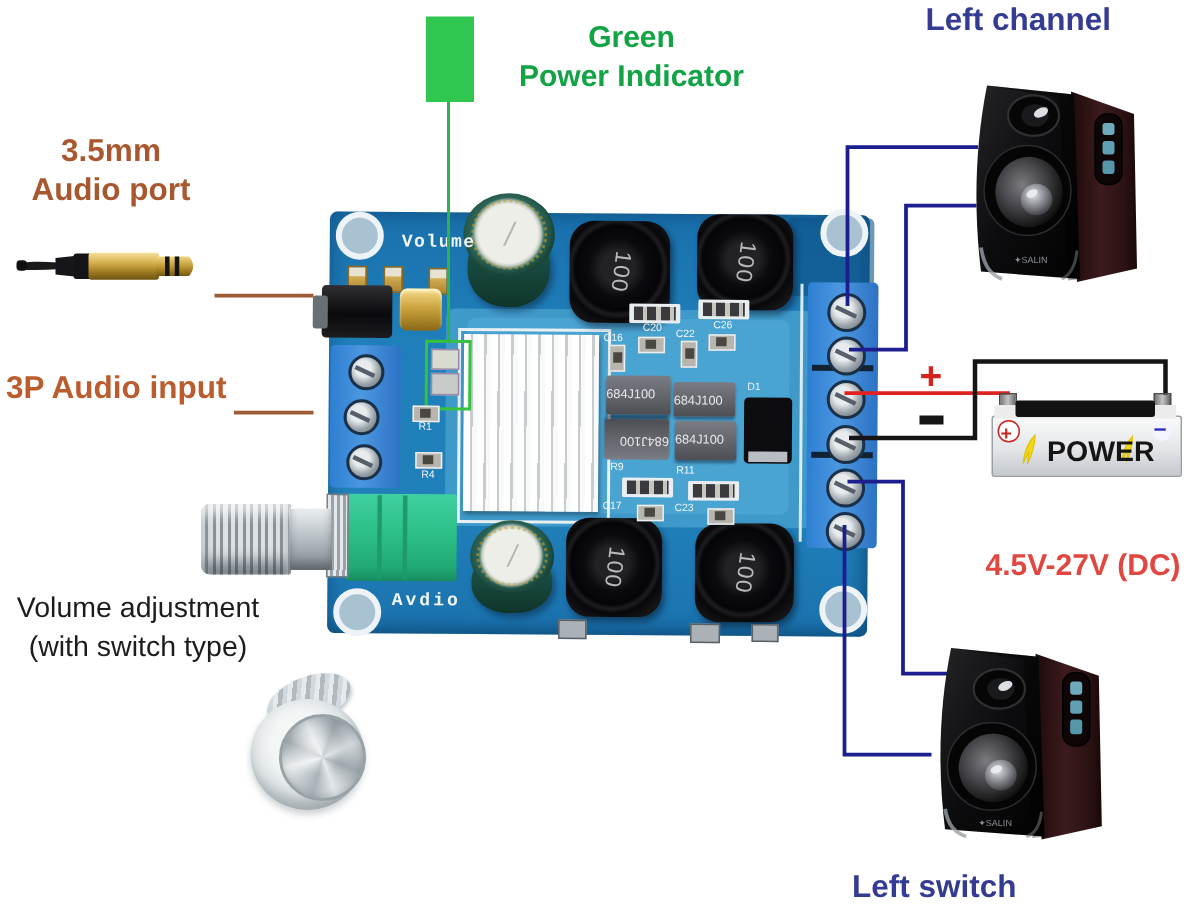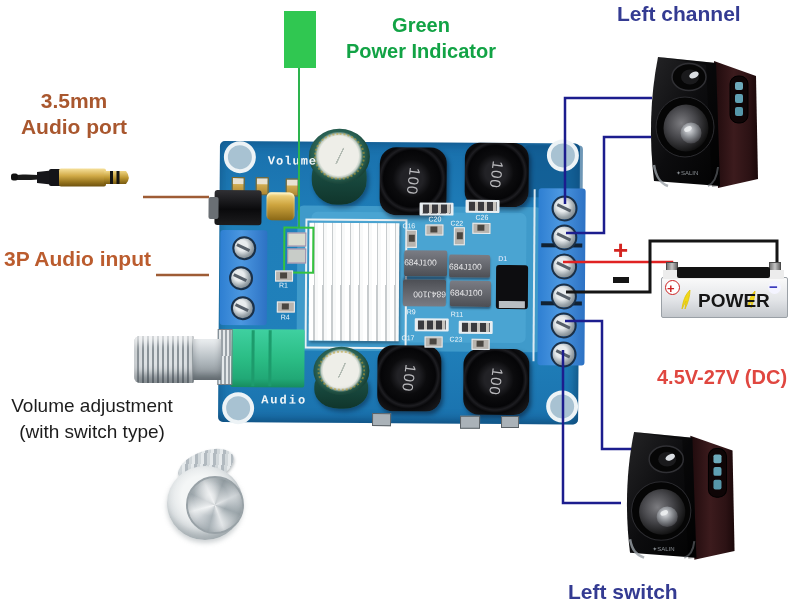--- a/index.html
+++ b/index.html
@@ -20,21 +20,21 @@
   <div class="abs" style="left:92px;top:70px;width:215px;height:130px;background:#4aa4d2;border-radius:6px;"></div>
 
   <div class="abs" style="left:305px;top:2px;width:58px;height:52px;background:#0e5286;opacity:.6;border-radius:4px;"></div>
 
   <div class="abs" style="left:4px;top:0px;width:24px;height:24px;border-radius:50%;background:#a8c2d2;border:4px solid #edf3f6;"></div>
   <div class="abs" style="left:327px;top:-4px;width:24px;height:24px;border-radius:50%;background:#a8c2d2;border:4px solid #edf3f6;"></div>
   <div class="abs" style="left:4px;top:251px;width:24px;height:24px;border-radius:50%;background:#a8c2d2;border:4px solid #edf3f6;"></div>
   <div class="abs" style="left:328px;top:247px;width:24px;height:24px;border-radius:50%;background:#a8c2d2;border:4px solid #edf3f6;"></div>
 
   <div class="abs" style="left:48px;top:13px;font-family:'Liberation Mono',monospace;font-weight:bold;font-size:12px;color:#f2f6f8;letter-spacing:1px;z-index:5;">Volume</div>
-  <div class="abs" style="left:43px;top:252px;font-family:'Liberation Mono',monospace;font-weight:bold;font-size:12px;color:#f2f6f8;letter-spacing:2px;z-index:5;">Audio</div>
+  <div class="abs" style="left:43px;top:252px;font-family:'Liberation Mono',monospace;font-weight:bold;font-size:12px;color:#f2f6f8;letter-spacing:2px;z-index:5;">Avdio</div>
 
   <div class="abs" style="left:314px;top:46px;width:2px;height:172px;background:#dceaf2;"></div>
 
   <div class="abs" style="left:86px;top:77px;width:98px;height:126px;border:2px solid #e8f0f4;background:transparent;"></div>
   <div class="abs" style="left:90px;top:81px;width:90px;height:118px;
       background:repeating-linear-gradient(90deg,#ffffff 0 4.5px,#c8ccce 4.5px 6px,#f8f9f9 6px 9px);
       box-shadow:1px 2px 3px rgba(10,30,50,.45);"></div>
 
   <div class="abs capbody" style="left:92px;top:10px;width:55px;height:53px;"></div>
   <div class="abs cap" style="left:89px;top:-13px;width:61px;height:55px;"></div>

